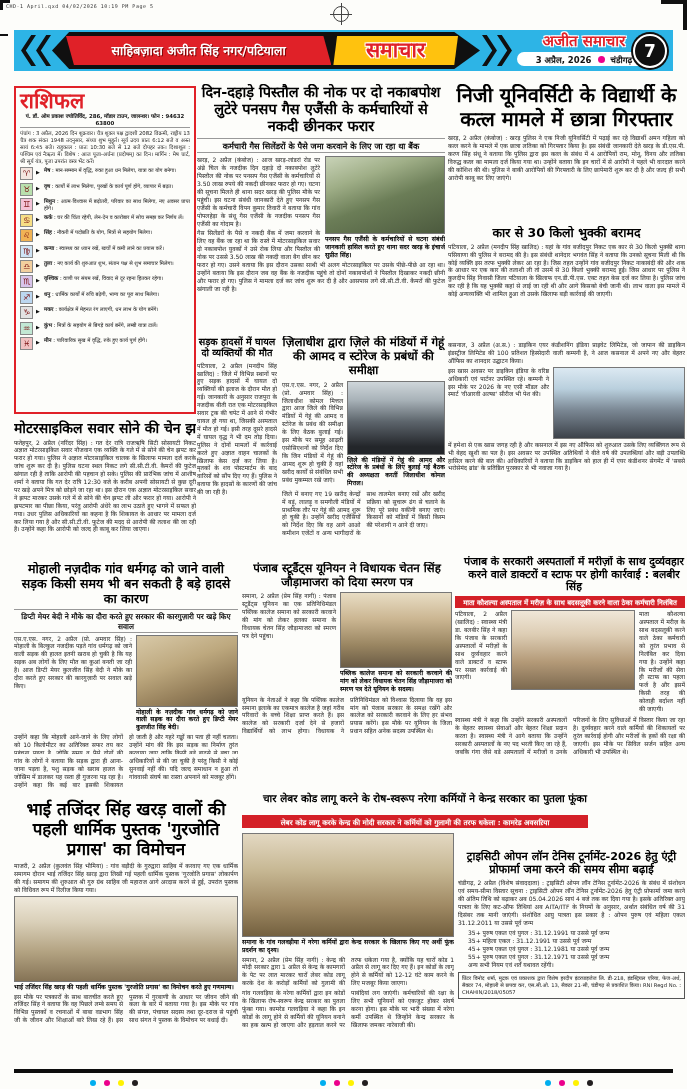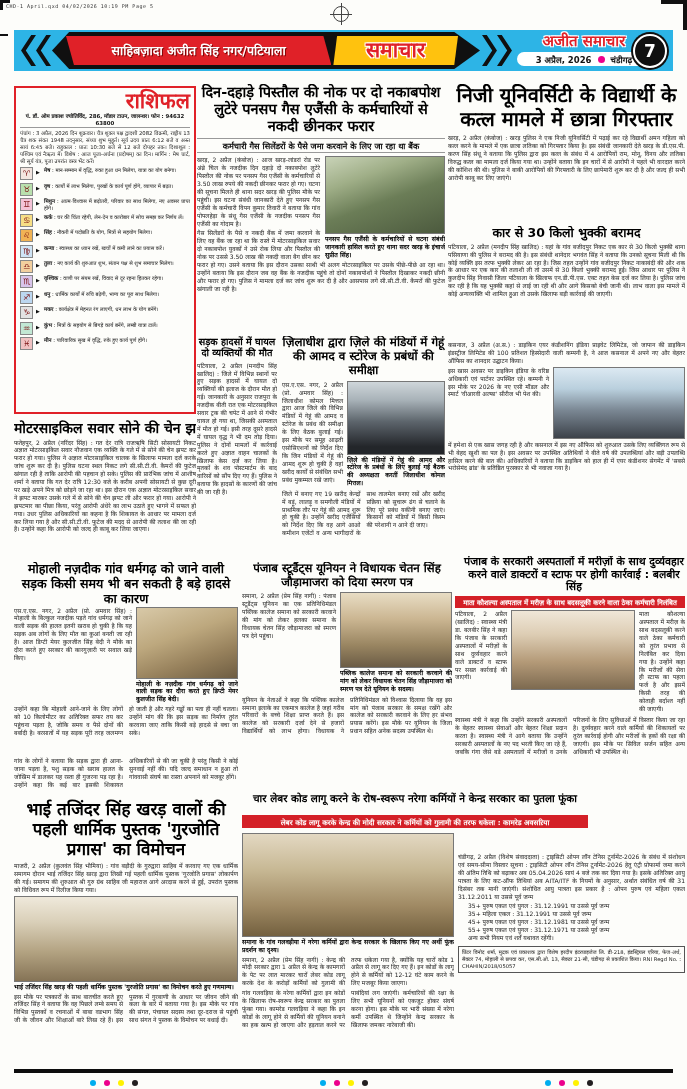--- a/index.html
+++ b/index.html
@@ -30,21 +30,21 @@
   .mh-paper{position:absolute;left:505px;top:4px;width:130px;text-align:center;color:#e02128;font-weight:bold;font-size:15px;line-height:1;
             text-shadow:-1px -1px 0 #fff,1px -1px 0 #fff,-1px 1px 0 #fff,1px 1px 0 #fff;white-space:nowrap;}
   .mh-pill{position:absolute;left:503px;top:22px;width:134px;height:14px;background:#fff;border-radius:8px;
            display:flex;align-items:center;justify-content:center;gap:6px;font-size:8.5px;font-weight:bold;color:#111;}
   .mh-dot{width:7px;height:7px;border-radius:50%;background:#ec008c;}
   .mh-page{position:absolute;right:6px;top:4px;width:30px;height:30px;background:#101010;border:2px solid #fff;
            box-shadow:0 0 0 2px #101010;border-radius:50%;color:#fff;font-weight:bold;font-size:17px;
            display:flex;align-items:center;justify-content:center;}
   
   .horo{left:14px;top:86px;width:182px;height:328px;border:2px solid #e02128;box-sizing:border-box;padding:2px 4px;}
-  .horo-title{color:#e02128;font-weight:bold;font-size:21px;text-align:right;line-height:1.05;}
+  .horo-title{color:#e02128;font-weight:bold;font-size:21px;text-align:left;line-height:1.05;}
   .horo-contact{font-size:5.4px;font-weight:bold;text-align:center;border-bottom:1px solid #999;padding-bottom:1px;}
   .horo-intro{font-size:5.3px;line-height:1.32;text-align:justify;margin-top:2px;color:#1c1c1c;}
   .z-row{display:flex;align-items:flex-start;gap:3px;margin-top:2.4px;}
   .z-icon{flex:0 0 11px;height:11px;border:1px solid #888;font-size:8px;line-height:11px;text-align:center;color:#7a1010;}
   .z-arr{flex:0 0 5px;font-size:5px;color:#111;line-height:11px;}
   .z-text{font-size:5.2px;line-height:1.25;text-align:justify;color:#1c1c1c;}
   .z-text b{font-size:5.4px;}
   
   .hl{font-weight:bold;color:#000;text-align:center;line-height:1.18;}
   .sub{font-weight:bold;text-align:center;color:#111;}
@@ -220,20 +220,21 @@
     <p class="bt" style="margin:2px 0 0;">में हमेशा से एक खास जगह रही है और कसनाल में इस नए ऑफिस को शुरुआत उसके लिए व्यक्तिगत रूप से भी बेहद खुशी का पल है। इस अवसर पर उपस्थित अतिथियों ने बीते वर्ष की उपलब्धियां और बड़ी उपलब्धि हासिल करने की बात की। अधिकारियों ने बताया कि डाइकिन को हाल ही में एयर कंडीशनर सेगमेंट में 'सबसे भरोसेमंद ब्रांड' के प्रतिष्ठित पुरस्कार से भी नवाजा गया है।</p>
   </section>
 
   <section class="blk" style="left:14px;top:420px;width:182px;height:138px;">
     <div class="hl" style="font-size:14px;white-space:nowrap;">मोटरसाइकिल सवार सोने की चेन झपट कर हुआ फरार</div>
     <p class="bt" style="margin:2px 0 0;">फतेहपुर, 2 अप्रैल (नरिंदर सिंह) : गत देर रात्रि राजऋषि सिटी सोसायटी निकट अज्ञात मोटरसाइकिल सवार नौजवान एक व्यक्ति के गले में से सोने की चेन झपट कर फरार हो गया। पुलिस ने अज्ञात मोटरसाइकिल चालक के खिलाफ मामला दर्ज करके जांच शुरू कर दी है। पुलिस घटना स्थल निकट लगे सी.सी.टी.वी. कैमरों की फुटेज खंगाल रही है ताकि आरोपी की पहचान हो सके। पुलिस की प्रारंभिक जांच में आशीष शर्मा ने बताया कि गत देर रात्रि 12:30 बजे के करीब अपनी सोसायटी से कुछ दूरी पर खड़े अपने मित्र को छोड़ने जा रहा था। इस दौरान एक अज्ञात मोटरसाइकिल सवार ने झपट मारकर उसके गले में से सोने की चेन झपट ली और फरार हो गया। आरोपी ने झपटमार का पीछा किया, परंतु आरोपी अंधेरे का लाभ उठाते हुए भागने में सफल हो गया। उधर पुलिस अधिकारियों का कहना है कि शिकायत के आधार पर मामला दर्ज कर लिया गया है और सी.सी.टी.वी. फुटेज की मदद से आरोपी की तलाश की जा रही है। उन्होंने कहा कि आरोपी को जल्द ही काबू कर लिया जाएगा।</p>
   </section>
 
   <section class="blk" style="left:14px;top:562px;width:224px;height:192px;">
     <div class="hl" style="font-size:12.6px;">मोहाली नज़दीक गांव धर्मगढ़ को जाने वाली सड़क किसी समय भी बन सकती है बड़े हादसे का कारण</div>
+    <div class="sub" style="font-size:7.4px;margin:2px 0;border-top:1px solid #999;border-bottom:1px solid #999;padding:1px 0;">डिप्टी मेयर बेदी ने मौके का दौरा करते हुए सरकार की कारगुज़ारी पर खड़े किए सवाल</div>
     <div style="display:flex;gap:4px;">
       <p class="bt" style="margin:0;flex:1;">एस.ए.एस. नगर, 2 अप्रैल (प्रो. अमवार सिंह) : मोहाली के बिल्कुल नजदीक पड़ते गांव धर्मगढ़ को जाने वाली सड़क की हालत इतनी खराब हो चुकी है कि यह सड़क अब लोगों के लिए मौत का कुआं बनती जा रही है। आज डिप्टी मेयर कुलजीत सिंह बेदी ने मौके का दौरा करते हुए सरकार की कारगुज़ारी पर सवाल खड़े किए।</p>
       <figure class="fig" style="flex:0 0 102px;margin:0;">
         <div class="ph ph4" style="height:72px;"></div>
         <figcaption class="cap">मोहाली के नज़दीक गांव धर्मगढ़ को जाने वाली सड़क का दौरा करते हुए डिप्टी मेयर कुलजीत सिंह बेदी।</figcaption>
       </figure>
     </div>
     <p class="bt cols2" style="margin:2px 0 0;">उन्होंने कहा कि मोहाली आने-जाने के लिए लोगों को 10 किलोमीटर का अतिरिक्त सफर तय कर पहुंचना पड़ता है, जोकि समय व पैसे दोनों की बर्बादी है। बरसातों में यह सड़क पूरी तरह जलमग्न हो जाती है और गहरे गड्ढों का पता ही नहीं चलता। उन्होंने मांग की कि इस सड़क का निर्माण तुरंत करवाया जाए ताकि किसी बड़े हादसे से बचा जा सके।</p>
   </section>
 
@@ -269,32 +270,33 @@
   <section class="blk" style="left:14px;top:799px;width:224px;height:270px;">
     <div class="hl" style="font-size:17px;">भाई तजिंदर सिंह खरड़ वालों की पहली धार्मिक पुस्तक 'गुरजोति प्रगास' का विमोचन</div>
     <p class="bt" style="margin:3px 0 2px;">माजरी, 2 अप्रैल (कुलवंत सिंह भौमिया) : गांव बड़ौदी के गुरुद्वारा साहिब में करवाए गए एक धार्मिक समागम दौरान भाई तजिंदर सिंह खरड़ द्वारा लिखी गई पहली धार्मिक पुस्तक 'गुरजोति प्रगास' लोकार्पण की गई। समागम की शुरुआत श्री गुरु ग्रंथ साहिब जी महाराज आगे अरदास करने से हुई, उपरांत पुस्तक को विधिवत रूप में रिलीज किया गया।</p>
     <figure class="fig" style="margin:0;">
       <div class="ph ph7" style="height:86px;"></div>
       <figcaption class="cap">भाई तजिंदर सिंह खरड़ की पहली धार्मिक पुस्तक 'गुरजोति प्रगास' का विमोचन करते हुए गणमान्य।</figcaption>
     </figure>
     <p class="bt cols2" style="margin:2px 0 0;">इस मौके पर पत्रकारों के साथ बातचीत करते हुए तजिंदर सिंह ने बताया कि वह पिछले लम्बे समय से विभिन्न पुस्तकों व रचनाओं में बाबा वडभाग सिंह जी के जीवन और शिक्षाओं बारे लिख रहे हैं। इस पुस्तक में गुरबाणी के आधार पर जीवन जीने की कला के बारे में बताया गया है। इस मौके पर गांव की संगत, पंचायत सदस्य तथा दूर-दराज से पहुंची साध संगत ने पुस्तक के विमोचन पर बधाई दी।</p>
   </section>
 
-  <div class="blk hl" style="left:242px;top:792px;width:346px;height:20px;font-size:10.4px;white-space:nowrap;">चार लेबर कोड लागू करने के रोष-स्वरूप नरेगा कर्मियों ने केन्द्र सरकार का पुतला फूंका</div>
+  <div class="blk hl" style="left:252px;top:792px;width:346px;height:20px;font-size:10.4px;white-space:nowrap;">चार लेबर कोड लागू करने के रोष-स्वरूप नरेगा कर्मियों ने केन्द्र सरकार का पुतला फूंका</div>
   <div class="blk banner" style="left:242px;top:815px;width:346px;height:13px;font-size:7.2px;">लेबर कोड लागू करके केन्द्र की मोदी सरकार ने कर्मियों को गुलामी की तरफ धकेला : कामरेड अवसऱिया</div>
   <section class="blk" style="left:242px;top:833px;width:212px;height:236px;">
     <figure class="fig" style="margin:0;">
       <div class="ph ph8" style="height:104px;"></div>
       <figcaption class="cap">समाना के गांव गलवड़ीया में नरेगा कर्मियों द्वारा केन्द्र सरकार के खिलाफ किए गए अर्थी फूंक प्रदर्शन का दृश्य।</figcaption>
     </figure>
     <p class="bt cols2" style="margin:2px 0 0;">समाना, 2 अप्रैल (प्रेम सिंह नागी) : केन्द्र की मोदी सरकार द्वारा 1 अप्रैल से केन्द्र के कामगारों के पेट पर लात मारकर चारों लेबर कोड लागू करके देश के करोड़ों कर्मियों को गुलामी की तरफ धकेला गया है, क्योंकि यह चारों कोड 1 अप्रैल से लागू कर दिए गए हैं। इन कोडों के लागू होने से कर्मियों को 12-12 घंटे काम करने के लिए मजबूर किया जाएगा।</p>
     <p class="bt cols2" style="margin:2px 0 0;">गांव गलवड़िया के नरेगा कर्मियों द्वारा इन कोडों के खिलाफ रोष-स्वरूप केन्द्र सरकार का पुतला फूंका गया। कामरेड गलवड़िया ने कहा कि इन कोडों के लागू होने से कर्मियों की यूनियन बनाने का हक खत्म हो जाएगा और हड़ताल करने पर पाबंदियां लग जाएंगी। कर्मचारियों की रक्षा के लिए सभी यूनियनों को एकजुट होकर संघर्ष करना होगा। इस मौके पर भारी संख्या में नरेगा कर्मी उपस्थित थे जिन्होंने केन्द्र सरकार के खिलाफ जमकर नारेबाजी की।</p>
   </section>
 
   <section class="blk" style="left:458px;top:850px;width:227px;height:216px;">
+    <div class="hl" style="font-size:11.2px;">ट्राइसिटी ओपन लॉन टेनिस टूर्नामेंट-2026 हेतु एंट्री प्रोफार्मा जमा करने की समय सीमा बढ़ाई</div>
     <p class="bt" style="margin:3px 0 0;">चंडीगढ़, 2 अप्रैल (विशेष संवाददाता) : ट्राइसिटी ओपन लॉन टेनिस टूर्नामेंट-2026 के संबंध में संशोधन एवं समय-सीमा विस्तार सूचना : ट्राइसिटी ओपन लॉन टेनिस टूर्नामेंट-2026 हेतु एंट्री प्रोफार्मा जमा करने की अंतिम तिथि को बढ़ाकर अब 05.04.2026 सायं 4 बजे तक कर दिया गया है। इसके अतिरिक्त आयु पात्रता के लिए कट-ऑफ तिथियां अब AITA/ITF के नियमों के अनुसार, अर्थात संबंधित वर्ष की 31 दिसंबर तक मानी जाएंगी। संशोधित आयु पात्रता इस प्रकार है :  ओपन पुरुष एवं महिला एकल 31.12.2011 या उससे पूर्व जन्म</p>
     <div style="margin:2px 0 0 10px;">
       <div class="bt">35+ पुरुष एकल एवं युगल : 31.12.1991 या उससे पूर्व जन्म</div>
       <div class="bt">35+ महिला एकल : 31.12.1991 या उससे पूर्व जन्म</div>
       <div class="bt">45+ पुरुष एकल एवं युगल : 31.12.1981 या उससे पूर्व जन्म</div>
       <div class="bt">55+ पुरुष एकल एवं युगल : 31.12.1971 या उससे पूर्व जन्म</div>
       <div class="bt">अन्य सभी नियम एवं शर्तें यथावत रहेंगी।</div>
     </div>
     <div class="impr" style="margin-top:4px;">प्रिंटर विनोद शर्मा, मुद्रक एवं प्रकाशक द्वारा विशेष हरदीप इंटरप्राइजेज लि. डी-218, इंडस्ट्रियल एरिया, फेज-अर्थ, सैक्टर 74, मोहाली से छपवा कर, एस.सी.ओ. 13, सैक्टर 21-सी, चंडीगढ़ से प्रकाशित किया।  RNI Regd No. : CHAHIN/2018/05057</div>
   </section>

